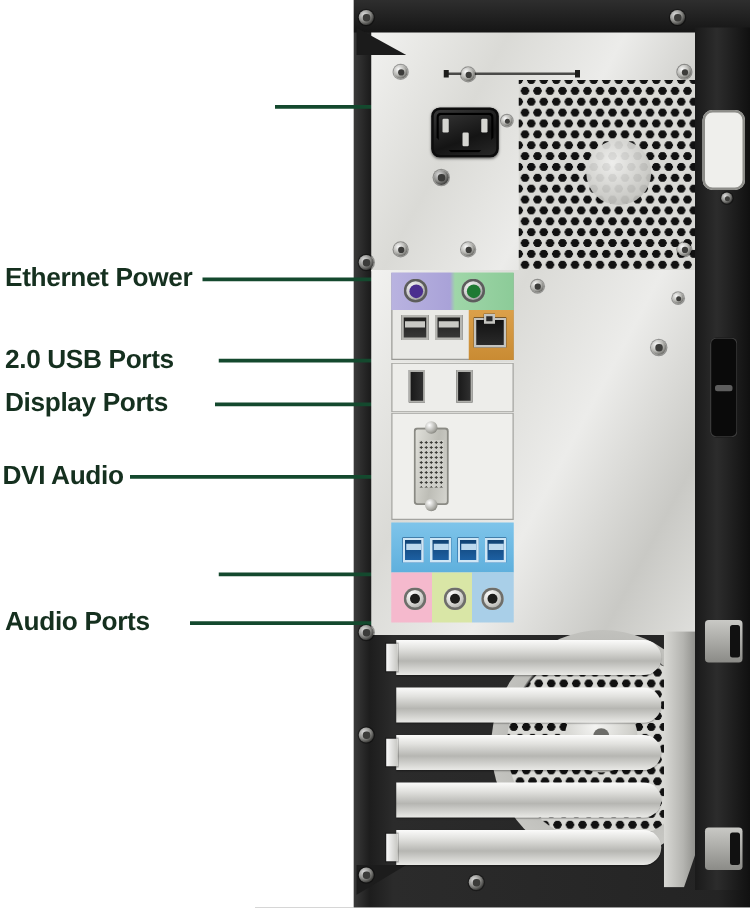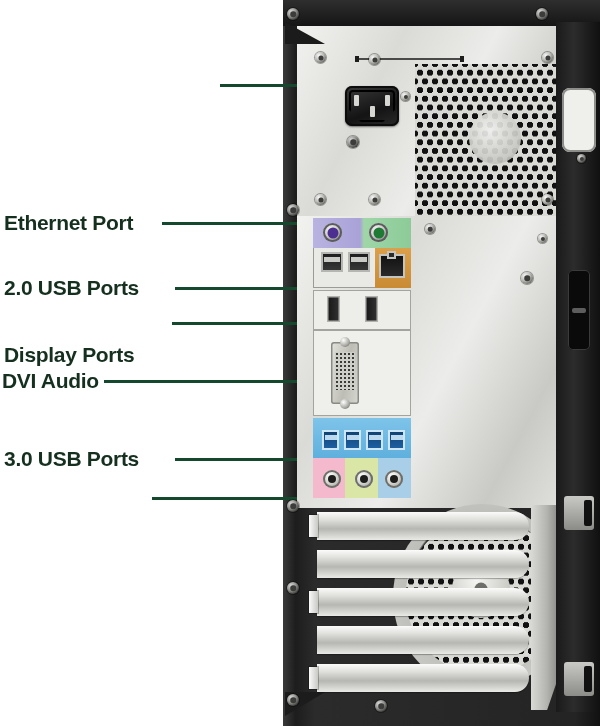--- a/index.html
+++ b/index.html
@@ -483,42 +483,42 @@
     <div class="side-notch"></div>
     <div class="side-clip" style="top:496px;"></div>
     <div class="side-clip" style="top:662px;"></div>
     <div class="screw dark" style="right:14px;top:154px;width:9px;height:9px;z-index:11;">
         <i></i>
       </div>
   </div>
 
   <div class="leader" style="left:220px; top:84px; width:120px;"></div>
 
-  <div class="callout-label" style="left:4px; top:212px;">Ethernet Port</div>
+  <div class="callout-label" style="left:4px; top:212px;">Ethernet Power</div>
   <div class="leader" style="left:162px; top:222px; width:196px;"></div>
   <div class="leader-v" style="left:355px; top:222px; height:38px;"></div>
 
   <div class="callout-label" style="left:4px; top:277px;">2.0 USB Ports</div>
   <div class="leader" style="left:175px; top:287px; width:158px;"></div>
   <div class="leader-v" style="left:307px; top:272px; height:16px;"></div>
   <div class="leader-v" style="left:331px; top:272px; height:16px;"></div>
 
-  <div class="callout-label" style="left:4px; top:312px;margin-top:32px;">Display Ports</div>
+  <div class="callout-label" style="left:4px; top:312px;">Display Ports</div>
   <div class="leader" style="left:172px; top:322px; width:162px;"></div>
   <div class="leader-v" style="left:311px; top:300px; height:23px;"></div>
   <div class="leader-v" style="left:332px; top:300px; height:23px;"></div>
 
   <div class="callout-label" style="left:2px; top:370px;">DVI Audio</div>
   <div class="leader" style="left:104px; top:380px; width:210px;"></div>
 
-  <div class="callout-label" style="left:4px; top:448px;">3.0 USB Ports</div>
   <div class="leader" style="left:175px; top:458px; width:200px;"></div>
   <div class="leader-v" style="left:307px; top:443px; height:16px;"></div>
   <div class="leader-v" style="left:329px; top:443px; height:16px;"></div>
   <div class="leader-v" style="left:351px; top:443px; height:16px;"></div>
   <div class="leader-v" style="left:372px; top:443px; height:16px;"></div>
 
+  <div class="callout-label" style="left:4px; top:487px;">Audio Ports</div>
   <div class="leader" style="left:152px; top:497px; width:228px;"></div>
   <div class="leader-v" style="left:308px; top:478px; height:20px;"></div>
   <div class="leader-v" style="left:340px; top:478px; height:20px;"></div>
   <div class="leader-v" style="left:370px; top:478px; height:20px;"></div>
 
 </div>
 
 </body></html>

